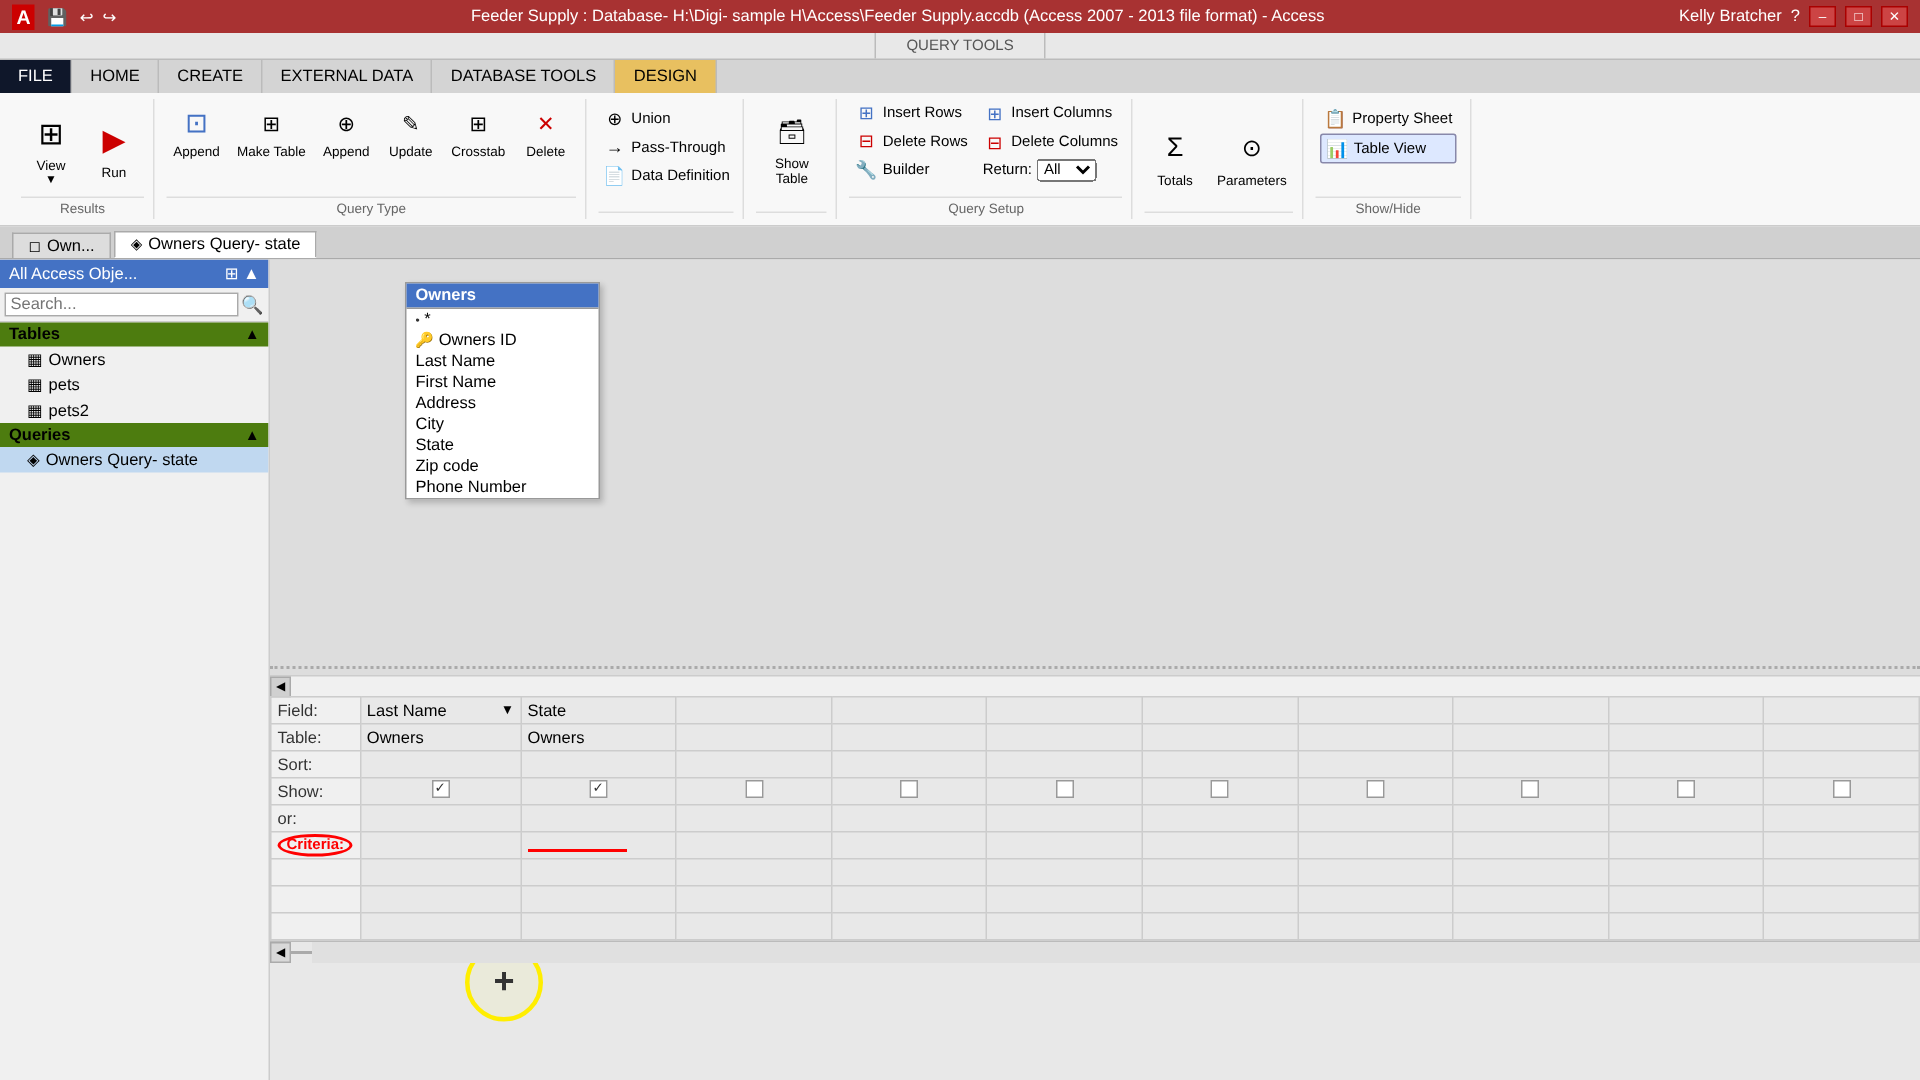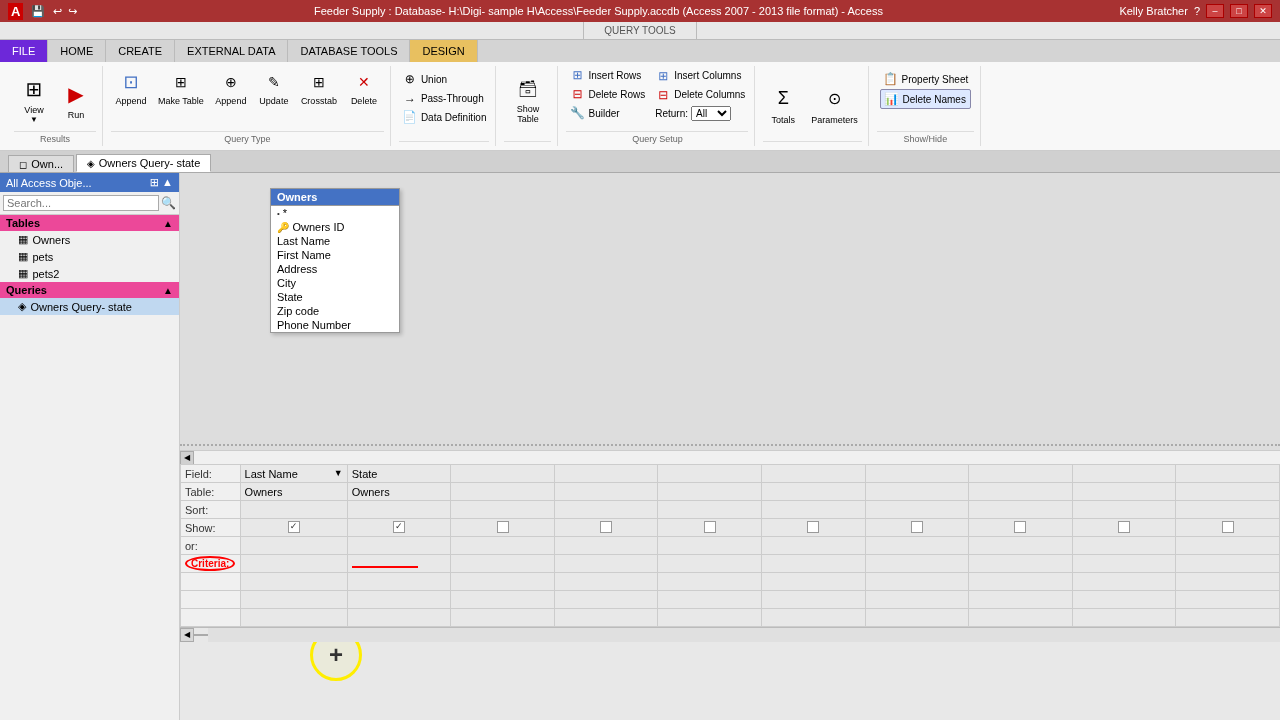--- a/index.html
+++ b/index.html
@@ -38,21 +38,21 @@
     .tab { padding: 2px 10px; font-size: 11px; cursor: pointer; border: 1px solid #aaa; border-bottom: none; background: #ddd; margin-right: 2px; display: flex; align-items: center; gap: 4px; }
     .tab.active { background: #fff; border-bottom: 1px solid #fff; }
     .tab-icon { font-size: 10px; }
 
     
     .nav-pane { width: 180px; background: #f0f0f0; border-right: 1px solid #ccc; display: flex; flex-direction: column; overflow: hidden; }
     .nav-header { background: #4472c4; color: white; padding: 3px 6px; font-size: 11px; display: flex; align-items: center; justify-content: space-between; }
     .nav-search { padding: 3px; border-bottom: 1px solid #ccc; display: flex; align-items: center; }
     .nav-search input { flex: 1; border: 1px solid #aaa; padding: 1px 3px; font-size: 11px; }
     .nav-section { }
-    .nav-section-header { background: #ec4899; padding: 2px 6px; font-size: 11px; font-weight: bold; display: flex; align-items: center; justify-content: space-between; cursor: pointer; }
+    .nav-section-header { background: #4d7c0f; padding: 2px 6px; font-size: 11px; font-weight: bold; display: flex; align-items: center; justify-content: space-between; cursor: pointer; }
     .nav-item { padding: 2px 8px 2px 18px; font-size: 11px; cursor: pointer; display: flex; align-items: center; gap: 4px; }
     .nav-item.selected { background: #c0d8f0; }
     .nav-item-icon { font-size: 11px; }
     .nav-section-toggle { font-size: 10px; }
 
     
     .design-area { flex: 1; background: #e8e8e8; display: flex; flex-direction: column; overflow: hidden; }
     .table-area { flex: 1; background: #ddd; padding: 10px; overflow: auto; position: relative; min-height: 200px; }
     .owners-table { background: white; border: 1px solid #999; width: 130px; position: absolute; top: 15px; left: 90px; box-shadow: 2px 2px 4px rgba(0,0,0,0.2); }
     .owners-table-header { background: #4472c4; color: white; padding: 2px 6px; font-size: 11px; font-weight: bold; }
@@ -115,21 +115,21 @@
 
   <div style="display:flex;background:#e8e8e8;height:18px;border-bottom:1px solid #bbb;">
     <div style="flex:1;"></div>
     <div style="padding:2px 20px;font-size:10px;color:#555;border-left:1px solid #bbb;border-right:1px solid #bbb;display:flex;align-items:center;">
       <span>QUERY TOOLS</span>
     </div>
     <div style="flex:1;"></div>
   </div>
 
   <div class="ribbon-main-tabs">
-    <div class="ribbon-main-tab" style="background:#6d28d9;color:white;">FILE</div>
+    <div class="ribbon-main-tab" style="background:#0f172a;color:white;">FILE</div>
     <div class="ribbon-main-tab">HOME</div>
     <div class="ribbon-main-tab">CREATE</div>
     <div class="ribbon-main-tab">EXTERNAL DATA</div>
     <div class="ribbon-main-tab">DATABASE TOOLS</div>
     <div class="ribbon-main-tab design-active">DESIGN</div>
   </div>
 
   <div class="ribbon-content">
 
     <div class="ribbon-group">
@@ -254,21 +254,21 @@
     </div>
 
     <div class="ribbon-group" style="min-width:110px;">
       <div class="ribbon-col" style="padding-top:4px;">
         <div class="ribbon-btn-small">
           <span class="ribbon-icon">📋</span>
           <span>Property Sheet</span>
         </div>
         <div class="ribbon-btn-small" style="background:#dde8ff;border:1px solid #88a;">
           <span class="ribbon-icon">📊</span>
-          <span>Delete Names</span>
+          <span>Table View</span>
         </div>
       </div>
       <div class="ribbon-group-label">Show/Hide</div>
     </div>
   </div>
 </div>
 
 <div class="tabs-bar">
   <div class="tab">
     <span class="tab-icon">◻</span>

